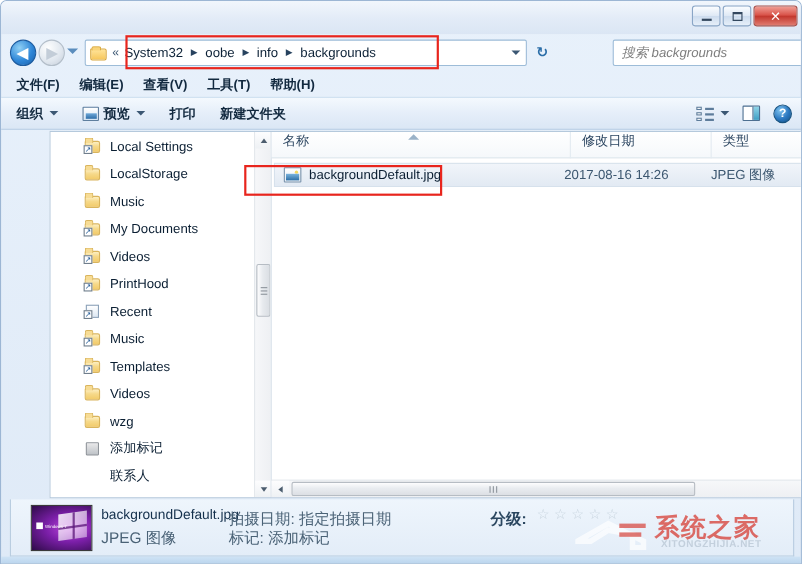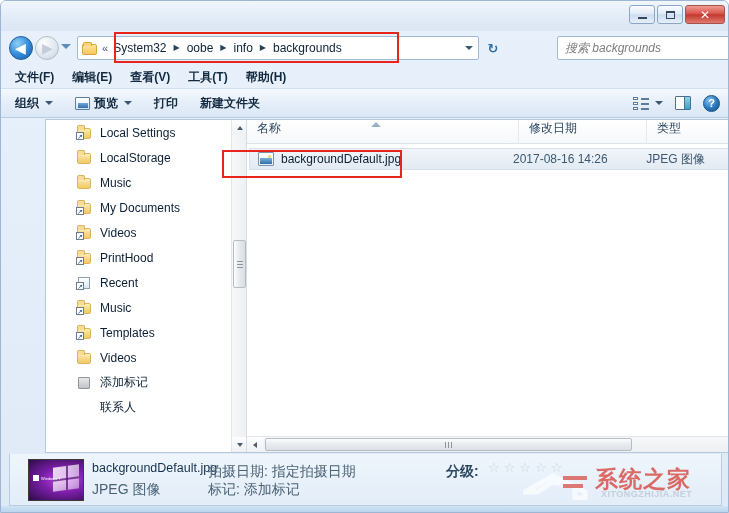--- a/index.html
+++ b/index.html
@@ -557,20 +557,26 @@
         <span>Templates</span>
       </div>
       <div class="navitem">
         <span class="navicon">
             <i class="folder"></i>
           </span>
         <span>Videos</span>
       </div>
       <div class="navitem">
         <span class="navicon">
+            <i class="folder"></i>
+          </span>
+        <span>wzg</span>
+      </div>
+      <div class="navitem">
+        <span class="navicon">
             <i class="game"></i>
           </span>
         <span>添加标记</span>
       </div>
       <div class="navitem">
         <span class="navicon"></span>
         <span>联系人</span>
       </div>
 
       <div id="navscroll">

